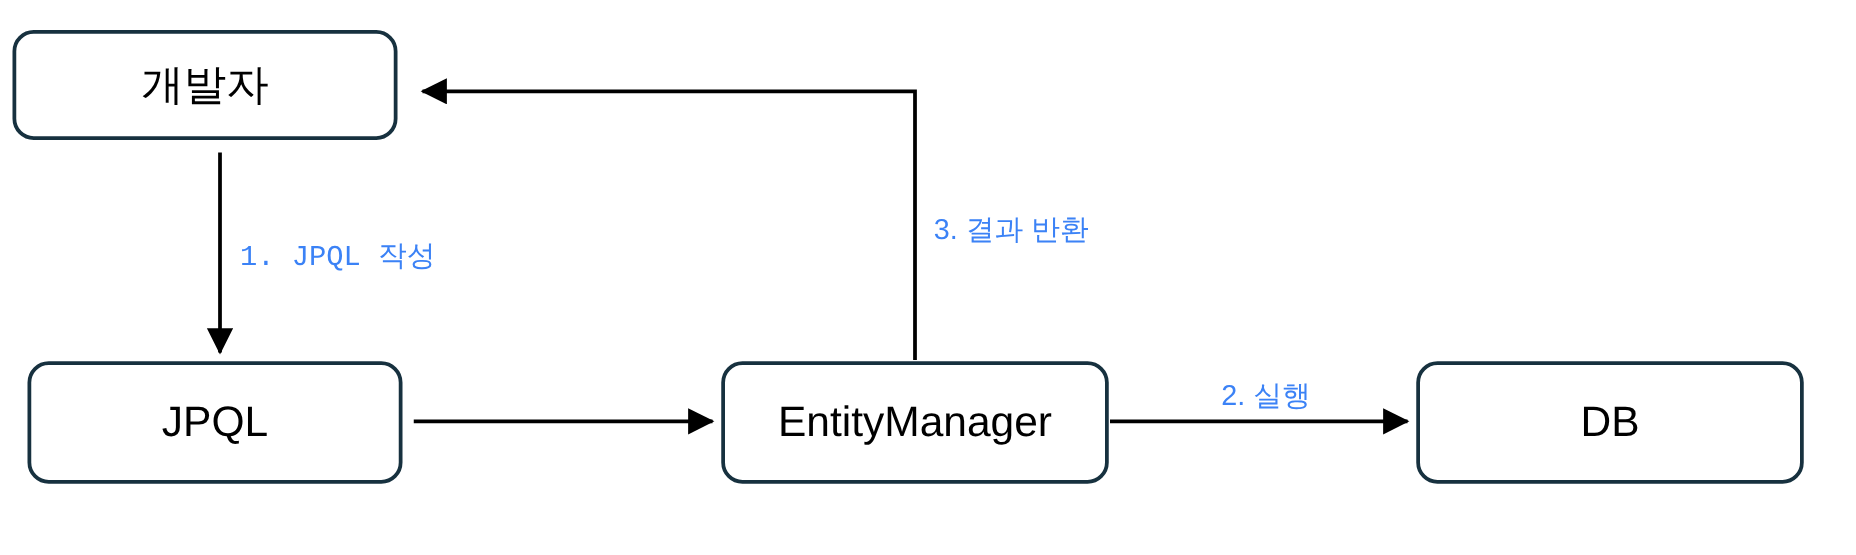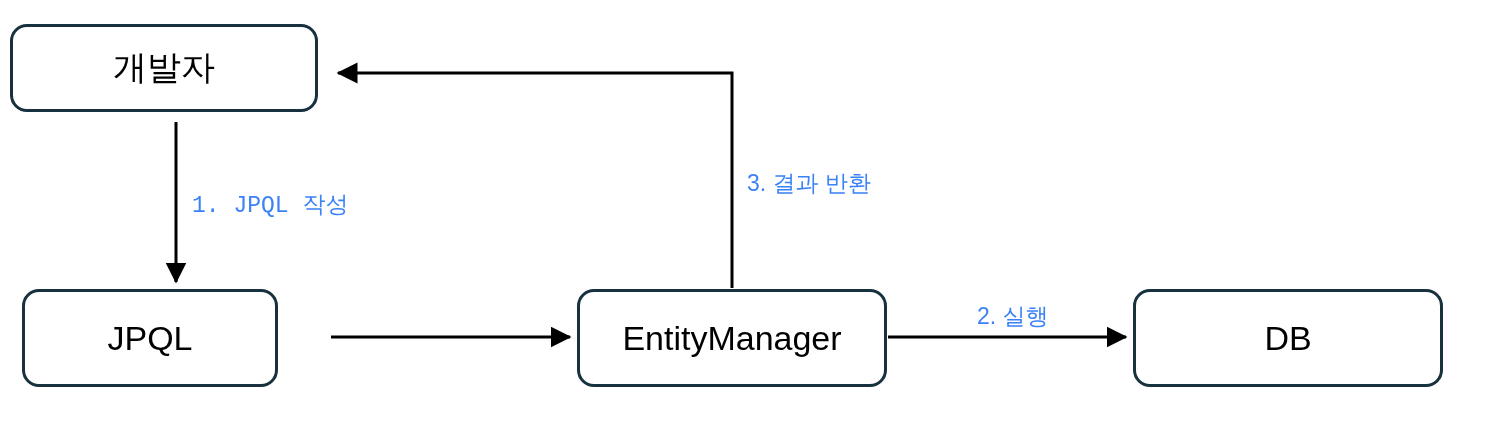--- a/index.html
+++ b/index.html
@@ -22,21 +22,21 @@
     border-radius: 17px;
     background: #ffffff;
     display: flex;
     align-items: center;
     justify-content: center;
     font-size: 34px;
     color: #000000;
     z-index: 2;
   }
   #node-developer    { left: 10px;   top: 24px;  width: 308px; height: 88px; }
-  #node-jpql         { left: 22px;   top: 289px; width: 256px; height: 98px; }
+  #node-jpql         { left: 22px;   top: 289px; width: 300px; height: 98px; }
   #node-entitymanager{ left: 577px;  top: 289px; width: 310px; height: 98px; }
   #node-db           { left: 1133px; top: 289px; width: 310px; height: 98px; }
 
   .edge-label {
     position: absolute;
     font-size: 23px;
     color: #3b82f6;
     white-space: nowrap;
     z-index: 3;
   }

